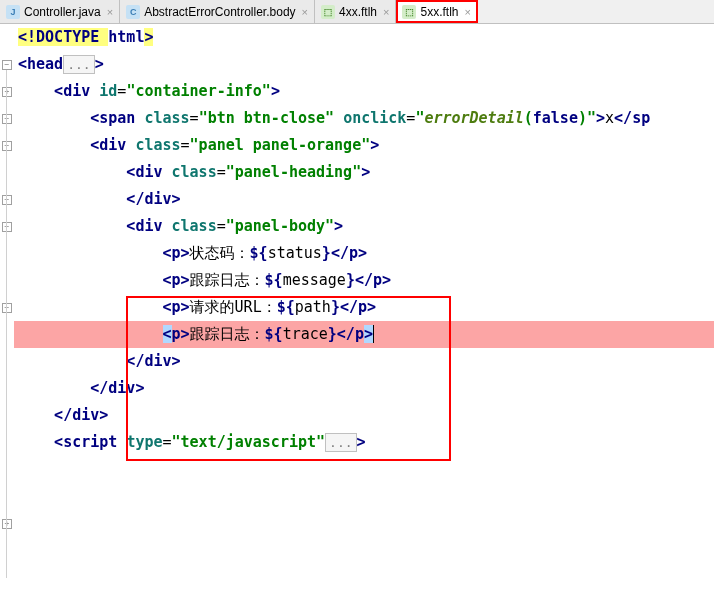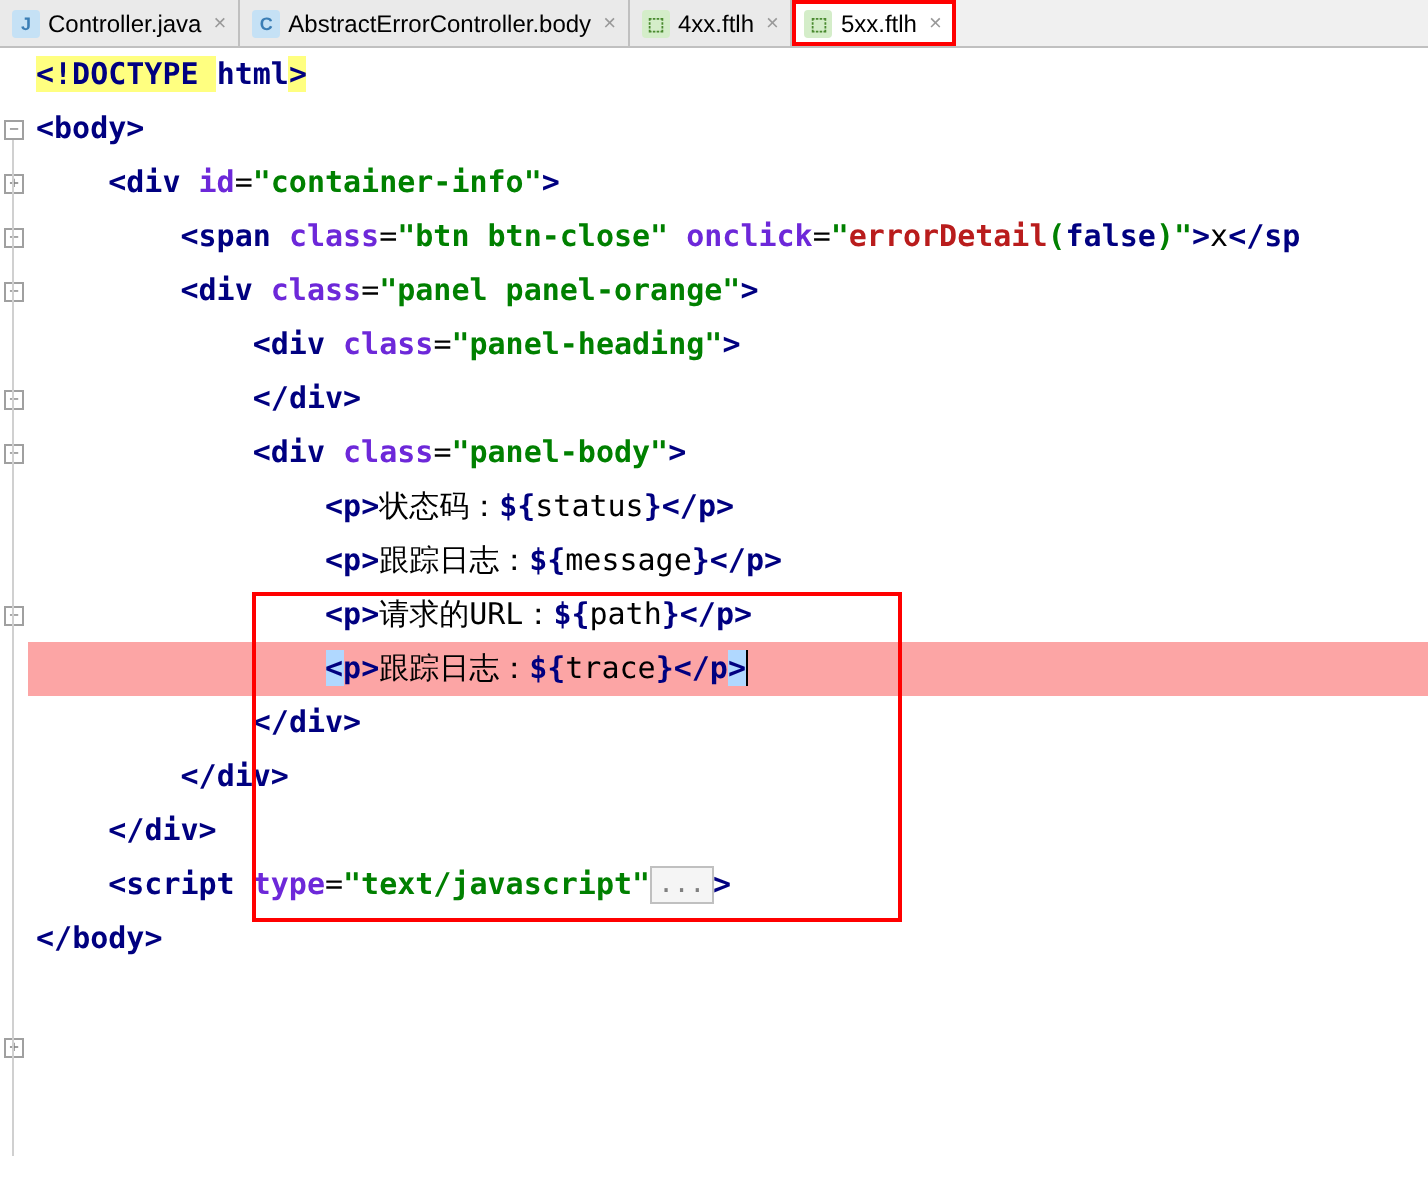--- a/index.html
+++ b/index.html
@@ -94,23 +94,23 @@
       white-space: pre;
       padding-left: 4px;
       position: relative;
       font-size: 15px;
     }
     .line.highlighted {
       background: #fca5a5;
     }
     .kw { color: #000080; font-weight: bold; }
     .tag { color: #000080; font-weight: bold; }
-    .attr { color: #6d28d9; font-weight: bold; }
+    .attr { color: #0f766e; font-weight: bold; }
     .str { color: #008000; font-weight: bold; }
-    .str-italic { color: #b91c1c; font-weight: bold; }
+    .str-italic { color: #4d7c0f; font-style: italic; font-weight: bold; }
     .txt { color: #000000; }
     .hl-open { background: #ffff80; text-align: right; }
     .hl-close { background: #ffff80; }
     .caret-bg { background: #b0d8ff; }
     .fold-box {
       display: inline-block;
       border: 1px solid #c0c0c0;
       background: #f5f5f5;
       padding: 0 3px;
       font-size: 13px;
@@ -166,31 +166,30 @@
   <div class="fold-marker" style="top:117px">−</div>
   <div class="fold-marker" style="top:171px">−</div>
   <div class="fold-marker" style="top:198px">−</div>
   <div class="fold-marker" style="top:279px">−</div>
   <div class="fold-marker" style="top:495px">+</div>
   <div class="fold-line" style="top:46px; height:508px;"></div>
 </div>
 
 <div class="editor-content">
   <div class="line"><span class="tag hl-open">&lt;!DOCTYPE </span><span class="kw">html</span><span class="tag hl-close">&gt;</span></div>
-  <div class="line"><span class="tag">&lt;</span><span class="tag">body</span><span class="tag">&gt;</span></div>
+  <div class="line"><span class="tag">&lt;</span><span class="tag">head</span><span class="fold-box">...</span><span class="tag">&gt;</span></div>
   <div class="line"><span class="tag">    &lt;</span><span class="tag">div </span><span class="attr">id</span><span>=</span><span class="str">"container-info"</span><span class="tag">&gt;</span></div>
   <div class="line"><span class="tag">        &lt;</span><span class="tag">span </span><span class="attr">class</span><span>=</span><span class="str">"btn btn-close"</span><span> </span><span class="attr">onclick</span><span>=</span><span class="str">"</span><span class="str-italic">errorDetail</span><span class="str">(</span><span class="kw">false</span><span class="str">)</span><span class="str">"</span><span class="tag">&gt;</span><span class="txt">x</span><span class="tag">&lt;/</span><span class="tag">sp</span></div>
   <div class="line"><span class="tag">        &lt;</span><span class="tag">div </span><span class="attr">class</span><span>=</span><span class="str">"panel panel-orange"</span><span class="tag">&gt;</span></div>
   <div class="line"><span class="tag">            &lt;</span><span class="tag">div </span><span class="attr">class</span><span>=</span><span class="str">"panel-heading"</span><span class="tag">&gt;</span></div>
   <div class="line"><span class="tag">            &lt;/</span><span class="tag">div</span><span class="tag">&gt;</span></div>
   <div class="line"><span class="tag">            &lt;</span><span class="tag">div </span><span class="attr">class</span><span>=</span><span class="str">"panel-body"</span><span class="tag">&gt;</span></div>
   <div class="line"><span class="tag">                &lt;</span><span class="tag">p</span><span class="tag">&gt;</span><span class="txt">状态码：</span><span class="kw">${</span><span class="txt">status</span><span class="kw">}</span><span class="tag">&lt;/</span><span class="tag">p</span><span class="tag">&gt;</span></div>
   <div class="line"><span class="tag">                &lt;</span><span class="tag">p</span><span class="tag">&gt;</span><span class="txt">跟踪日志：</span><span class="kw">${</span><span class="txt">message</span><span class="kw">}</span><span class="tag">&lt;/</span><span class="tag">p</span><span class="tag">&gt;</span></div>
   <div class="line"><span class="tag">                &lt;</span><span class="tag">p</span><span class="tag">&gt;</span><span class="txt">请求的URL：</span><span class="kw">${</span><span class="txt">path</span><span class="kw">}</span><span class="tag">&lt;/</span><span class="tag">p</span><span class="tag">&gt;</span></div>
   <div class="line highlighted"><span>                </span><span class="tag caret-bg">&lt;</span><span class="tag">p</span><span class="tag">&gt;</span><span class="txt">跟踪日志：</span><span class="kw">${</span><span class="txt">trace</span><span class="kw">}</span><span class="tag">&lt;/</span><span class="tag">p</span><span class="tag caret-bg">&gt;</span><span class="caret"></span></div>
   <div class="line"><span class="tag">            &lt;/</span><span class="tag">div</span><span class="tag">&gt;</span></div>
   <div class="line"><span class="tag">        &lt;/</span><span class="tag">div</span><span class="tag">&gt;</span></div>
   <div class="line"><span class="tag">    &lt;/</span><span class="tag">div</span><span class="tag">&gt;</span></div>
   <div class="line"><span class="tag">    &lt;</span><span class="tag">script </span><span class="attr">type</span><span>=</span><span class="str">"text/javascript"</span><span class="fold-box">...</span><span class="tag">&gt;</span></div>
-  <div class="line"><span class="tag">&lt;/</span><span class="tag">body</span><span class="tag">&gt;</span></div>
 
   <div class="red-highlight-box" style="left:112px; top:272px; width:325px; height:165px;"></div>
 </div>
 
 </body></html>

